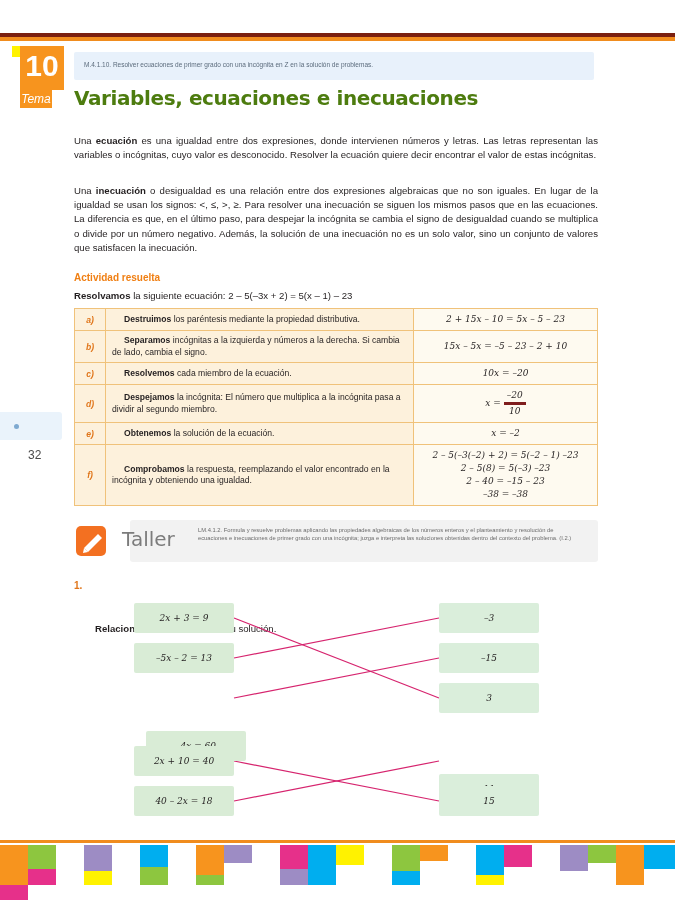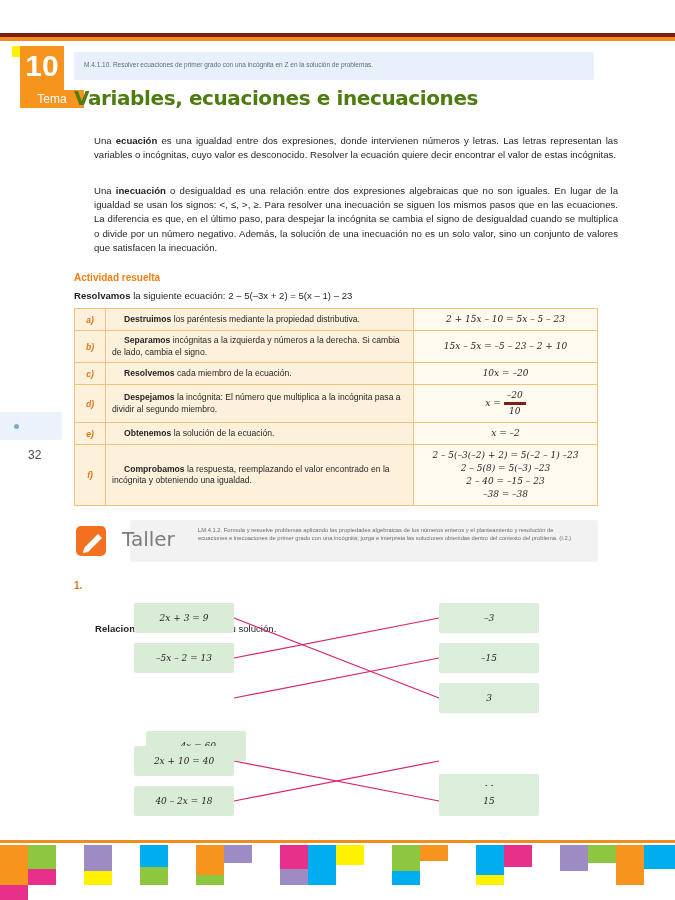--- a/index.html
+++ b/index.html
@@ -32,21 +32,21 @@
   }
 
   
   .title{
     position:absolute;left:74px;top:86px;width:560px;
     font-family:"DejaVu Sans", sans-serif;
     font-size:20px;font-weight:bold;color:#4d7c0f;letter-spacing:-0.4px;
   }
 
   
-  .para{position:absolute;left:74px;width:524px;font-size:9.6px;line-height:14.2px;color:#231f20;text-align:justify;margin-left:20px;}
+  .para{position:absolute;left:74px;width:524px;font-size:9.6px;line-height:14.2px;color:#231f20;text-align:justify;}
   #p1{top:134px;}
   #p2{top:184px;}
 
   .sub-head{position:absolute;left:74px;top:272px;font-size:10px;font-weight:bold;color:#f07f13;}
   .resolv{position:absolute;left:74px;top:290px;font-size:9.6px;color:#231f20;}
   .resolv b{font-weight:bold;}
 
   
   table.act{
     position:absolute;left:74px;top:308px;width:524px;border-collapse:collapse;
@@ -104,21 +104,21 @@
 <div class="top-orange"></div>
 
 <div class="chips">
   <div class="sq" style="left:0;top:0;background:#e6308a;"></div>
   <div class="sq" style="left:0;top:17px;background:#8dc63f;"></div>
   <div class="sq" style="left:0;top:34px;background:#00aeef;"></div>
   <div class="sq" style="left:0;top:51px;background:#fff200;height:11px;"></div>
 </div>
 <div class="tema" style="left:20px;width:44px;">
   <div class="big" style="width:44px;">10</div>
-  <div class="lab" style="width:64px;">Tema</div>
+  <div class="lab" style="width:32px;font-style:italic;">Tema</div>
 </div>
 
 <div class="objective">
   <span>M.4.1.10. Resolver ecuaciones de primer grado con una incógnita en Z en la solución de problemas.</span>
 </div>
 
 <div class="title">Variables, ecuaciones e inecuaciones</div>
 
 <div class="para" id="p1">
   Una <b>ecuación</b> es una igualdad entre dos expresiones, donde intervienen números y letras. Las letras representan las variables o incógnitas, cuyo valor es desconocido. Resolver la ecuación quiere decir encontrar el valor de estas incógnitas.

